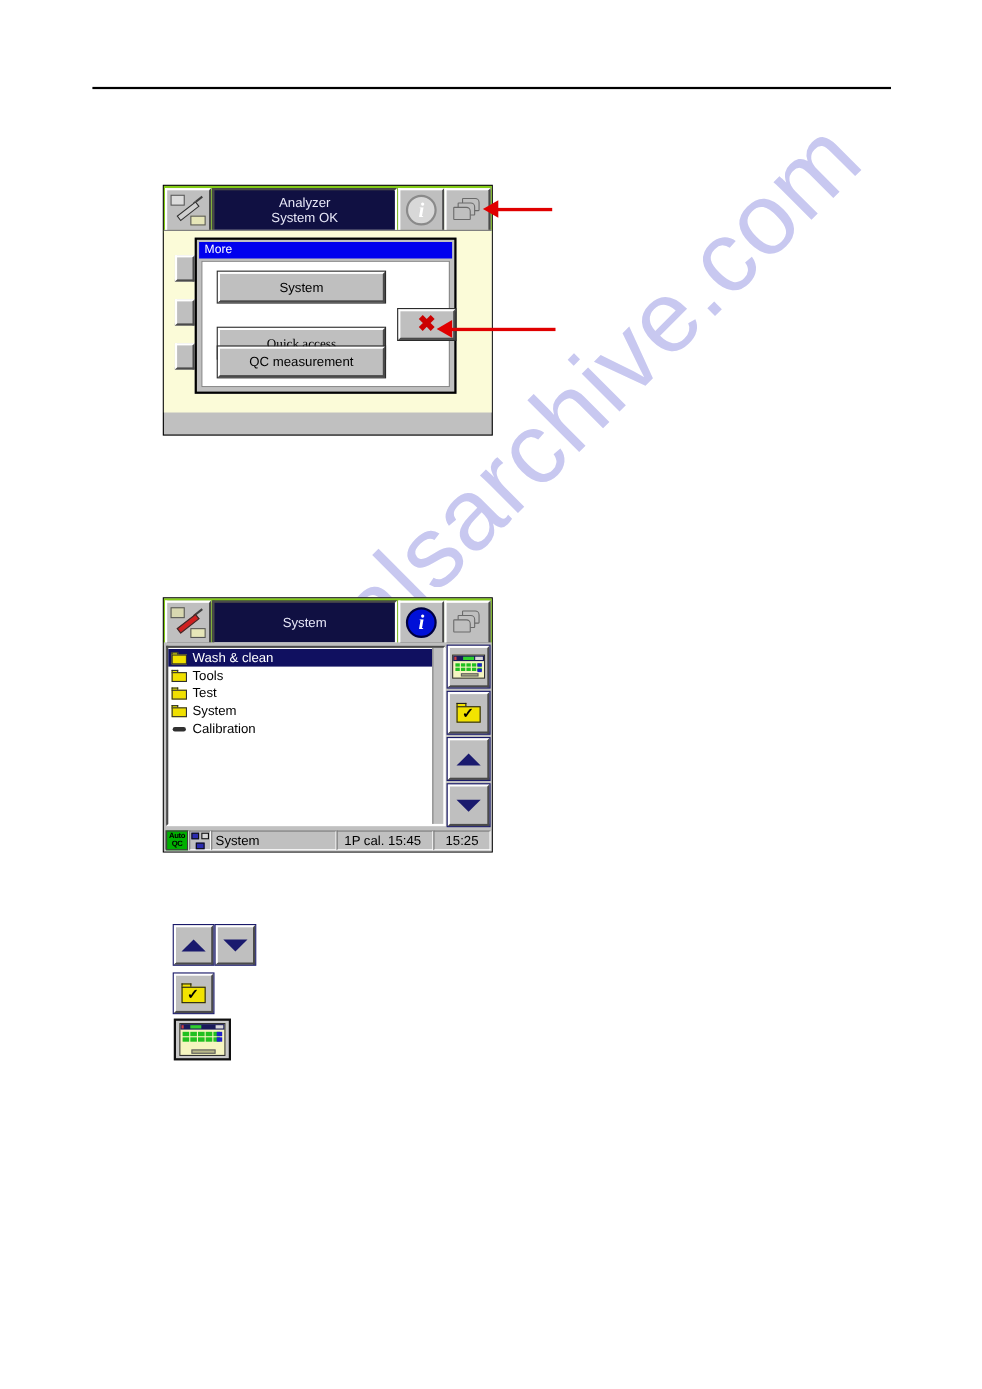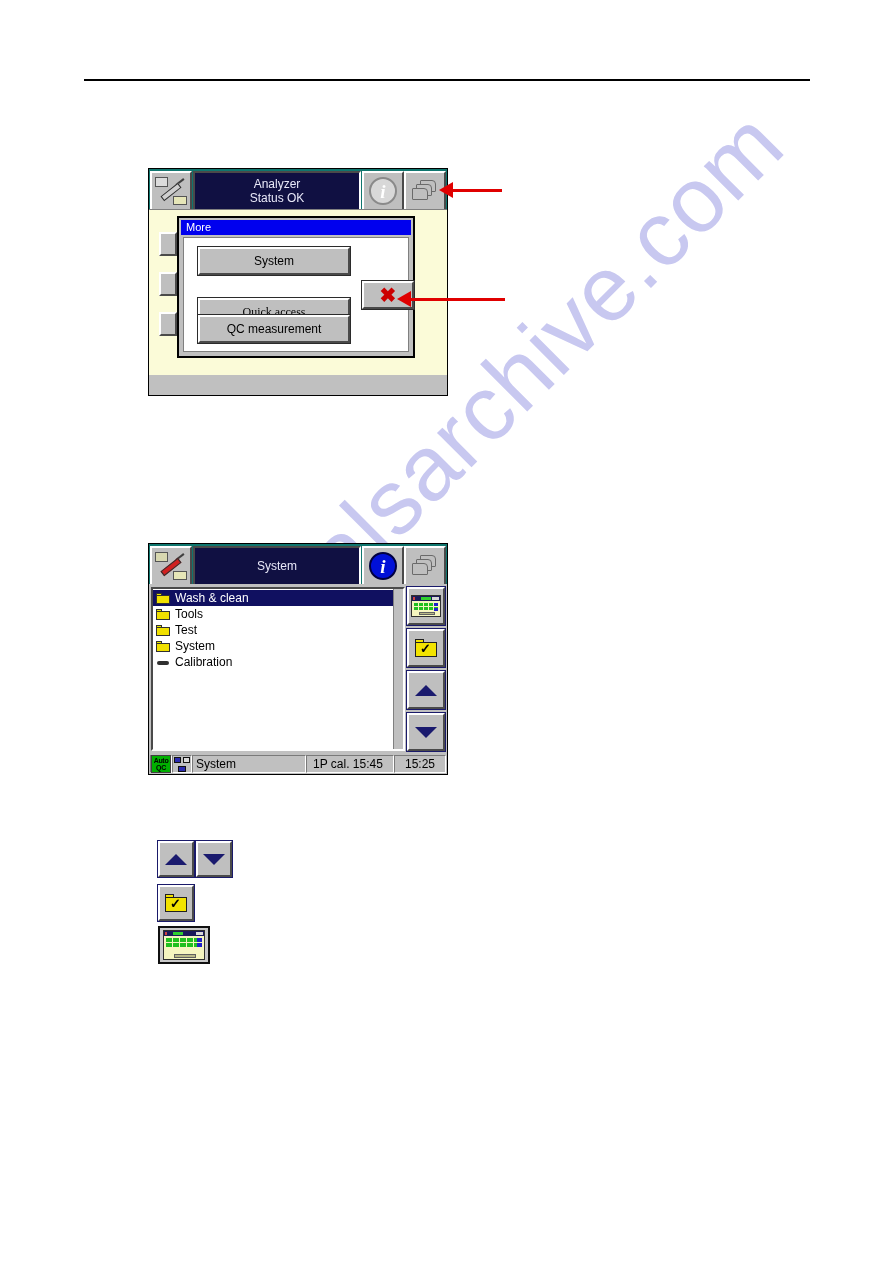--- a/index.html
+++ b/index.html
@@ -56,21 +56,21 @@
     background: #c0c0c0;
     border: 1px solid #000;
     box-sizing: border-box;
     font-family: "Liberation Sans", sans-serif;
   }
 
   .dev-topbar {
     display: flex;
     height: 43px;
     box-sizing: border-box;
-    background: #0f766e;
+    background: #84cc16;
     align-items: stretch;
     padding: 2px 1px 1px 1px;
   }
 
   .tb-btn {
     box-sizing: border-box;
     border-top: 2px solid #ffffff;
     border-left: 2px solid #ffffff;
     border-right: 2px solid #4a4a4a;
     border-bottom: 2px solid #4a4a4a;
@@ -555,21 +555,21 @@
       <div class="syringe-ico">
         <div class="s-box1"></div>
         <div class="s-needle"></div>
         <div class="s-barrel"></div>
         <div class="s-box2"></div>
       </div>
     </div>
 
     <div class="tb-title">
       <span>Analyzer</span>
-      <span>Status OK</span>
+      <span>System OK</span>
     </div>
 
     <div class="tb-btn tb-icon-btn">
       <div class="info-ico dim">i</div>
     </div>
 
     <div class="tb-btn tb-icon-btn">
       <div class="stack-ico">
         <s></s>
           <s></s>

